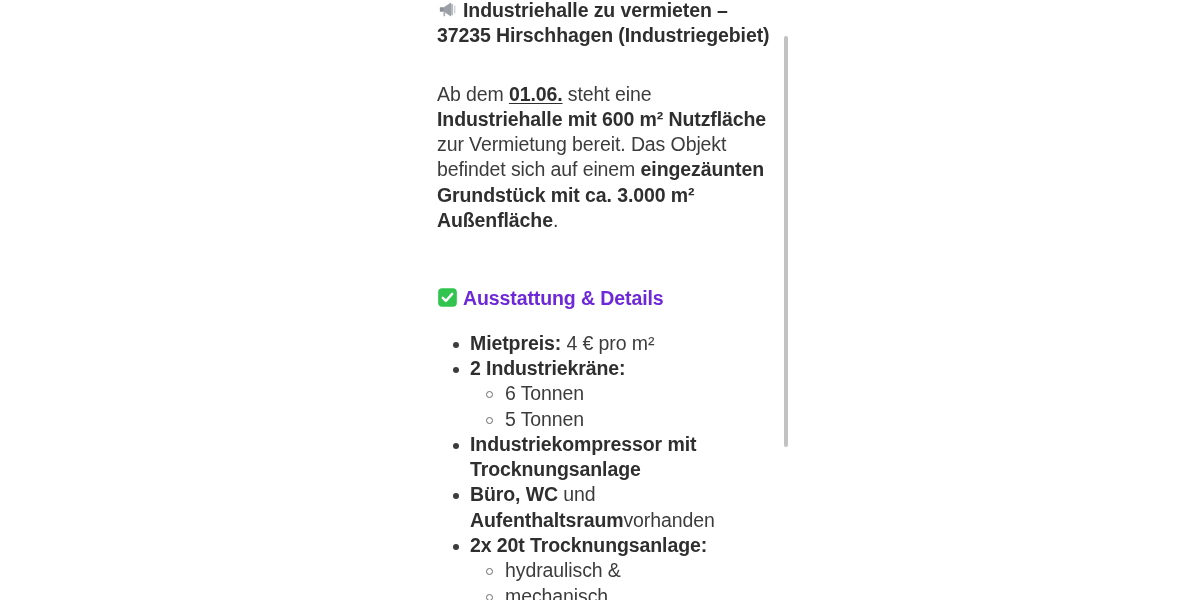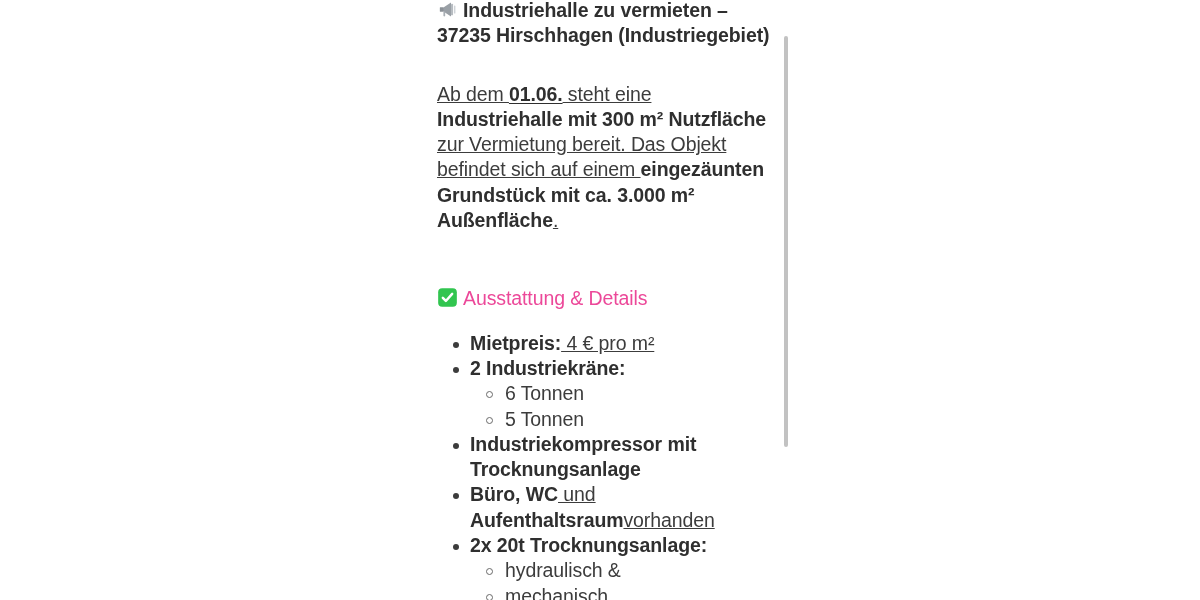--- a/index.html
+++ b/index.html
@@ -42,25 +42,25 @@
     padding: 0;
   }
 
   
   .gap-lg { height: 33px; }
 
   
   .para { margin: 0; }
 
   b, strong { font-weight: 700; color: #2f2f2f; }
-  .reg { font-weight: 400; text-decoration: underline; }
+  .reg { font-weight: 400; }
   .u { text-decoration: underline; text-underline-offset: 2px; }
 
   
-  .section-heading { font-weight: 400; color: #ec4899; }
+  .section-heading { font-weight: 700; color: #6d28d9; }
 
   
   ul.level1 {
     margin: 0;
     padding: 0 0 0 33px;
     list-style: none;
   }
   ul.level1 > li {
     position: relative;
     margin: 0;
@@ -143,21 +143,21 @@
           <path d="M5 14.5h6v7H5z" fill="#8b9197"></path>
           <rect x="24" y="8" width="3.5" height="20" rx="1.6" fill="#b7bcc1"></rect>
           <rect x="29" y="11" width="2.6" height="14" rx="1.2" fill="#cfd3d7"></rect>
           <path d="M11 21.5h3l0 7.5a2 2 0 0 1-3 0z" fill="#a8aeb4"></path>
         </svg>
       </span><span>Industriehalle zu vermieten – 37235 Hirschhagen (Industriegebiet)</span>
     </p>
 
     <div class="gap-lg"></div>
 
-    <p class="para"><span class="reg">Ab dem </span><b class="u">01.06.</b><span class="reg"> steht eine </span><b>Industriehalle mit 300 m² Nutzfläche</b><span class="reg"> zur Vermietung bereit. Das Objekt befindet sich auf einem </span><b>eingezäunten Grundstück mit ca. 3.000 m² Außenfläche</b><span class="reg">.</span></p>
+    <p class="para"><span class="reg">Ab dem </span><b class="u">01.06.</b><span class="reg"> steht eine </span><b>Industriehalle mit 600 m² Nutzfläche</b><span class="reg"> zur Vermietung bereit. Das Objekt befindet sich auf einem </span><b>eingezäunten Grundstück mit ca. 3.000 m² Außenfläche</b><span class="reg">.</span></p>
 
     <div class="gap-lg"></div>
 
     <p class="section-heading">
       <span class="emoji">
         <svg viewBox="0 0 36 36">
           <rect x="2" y="2" width="32" height="32" rx="7" fill="#31c54f"></rect>
           <path d="M10 18.5l5.2 5.4L26 11.8" fill="none" stroke="#ffffff" stroke-width="4.2" stroke-linecap="round" stroke-linejoin="round"></path>
         </svg>
       </span><span>Ausstattung &amp; Details</span>

